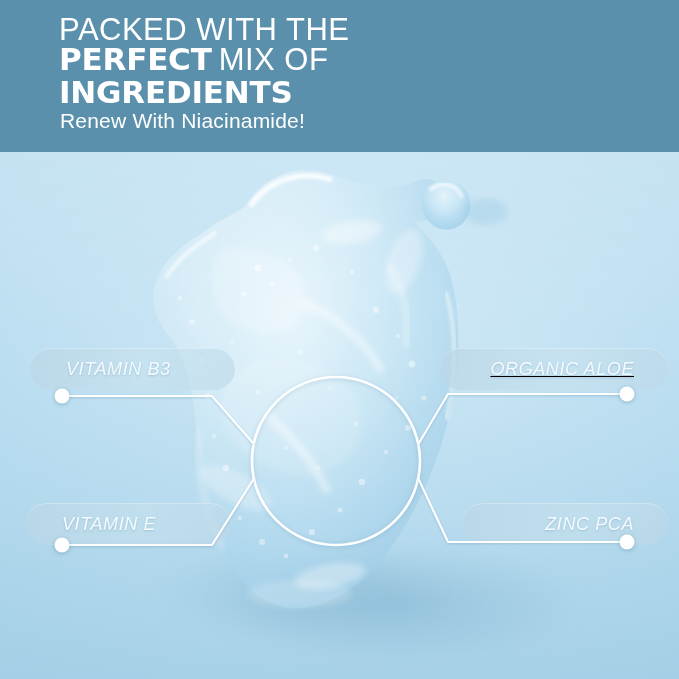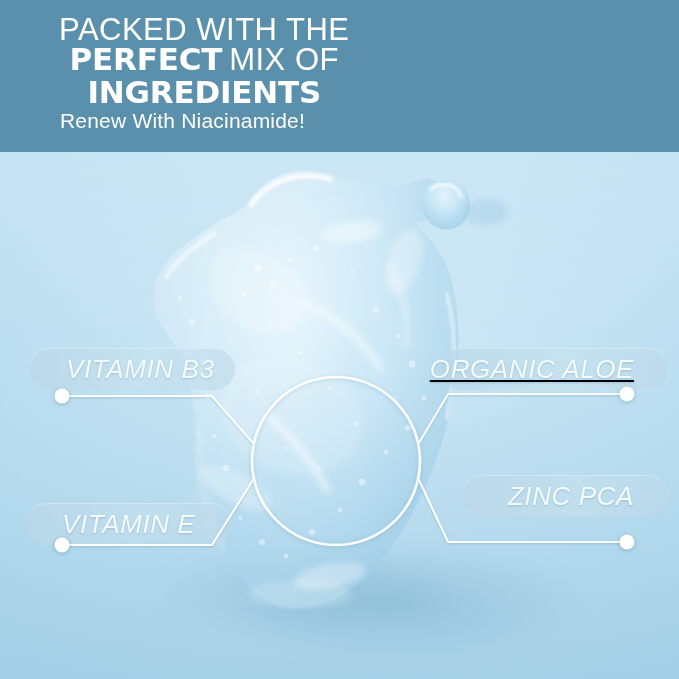--- a/index.html
+++ b/index.html
@@ -1,21 +1,21 @@
 <!DOCTYPE html>
 <html><head>
 <meta charset="utf-8">
 <style>
   html,body{margin:0;padding:0;}
   body{
     width:679px;height:679px;overflow:hidden;
     font-family:"Liberation Sans",sans-serif;
     background:#b6dcef;
   }
-  #stage{position:relative;width:679px;height:679px;overflow:hidden;text-align:center;}
+  #stage{position:relative;width:679px;height:679px;overflow:hidden;}
 
   
   #header{
     position:absolute;left:0;top:0;width:679px;height:152px;
     background:#5a90ab;
   }
   #header .headline{
     position:absolute;left:59px;top:16px;
     color:#ffffff;line-height:0.92;
     letter-spacing:.3px;
@@ -54,33 +54,33 @@
   .blobwrap{position:absolute;left:0;top:0;width:679px;height:527px;}
 
   
   .pill{
     position:absolute;height:42px;border-radius:21px;
     background:linear-gradient(100deg, rgba(186,214,230,.72), rgba(200,226,238,.52) 55%, rgba(188,216,232,.62));
     box-shadow:inset 0 1px 0 rgba(255,255,255,.30);
     display:flex;align-items:center;
   }
   .pill span{
-    font-size:26px;font-style:italic;font-weight:400;
+    font-size:18px;font-style:italic;font-weight:400;
     color:#f4fbff;letter-spacing:.6px;white-space:nowrap;
     text-shadow:0 1px 2px rgba(70,120,150,.28);
     font-family:"Liberation Sans",sans-serif;
   }
   .pill.left span{padding-left:36px;}
   .pill.right{justify-content:flex-end;}
   .pill.right span{padding-right:34px;}
 
   #pill-b3     {left:30px;  top:348px; width:205px;}
   #pill-e      {left:26px;  top:503px; width:205px;}
   #pill-aloe   {left:440px; top:348px; width:228px;text-decoration:underline;}
-  #pill-zinc   {left:462px; top:475px; width:206px;}
+  #pill-zinc   {left:462px; top:503px; width:206px;}
 
   svg.lines{position:absolute;left:0;top:0;width:679px;height:679px;pointer-events:none;}
   .ln{fill:none;stroke:#ffffff;stroke-width:2.2;stroke-linecap:round;
       filter:drop-shadow(0 1px 1px rgba(90,140,170,.35));}
   .ring{fill:none;stroke:#ffffff;stroke-width:2.6;
       filter:drop-shadow(0 1px 2px rgba(90,140,170,.30));}
   .dot{fill:#ffffff;filter:drop-shadow(0 1px 2px rgba(80,130,160,.45));}
 </style>
 </head>
 <body>

